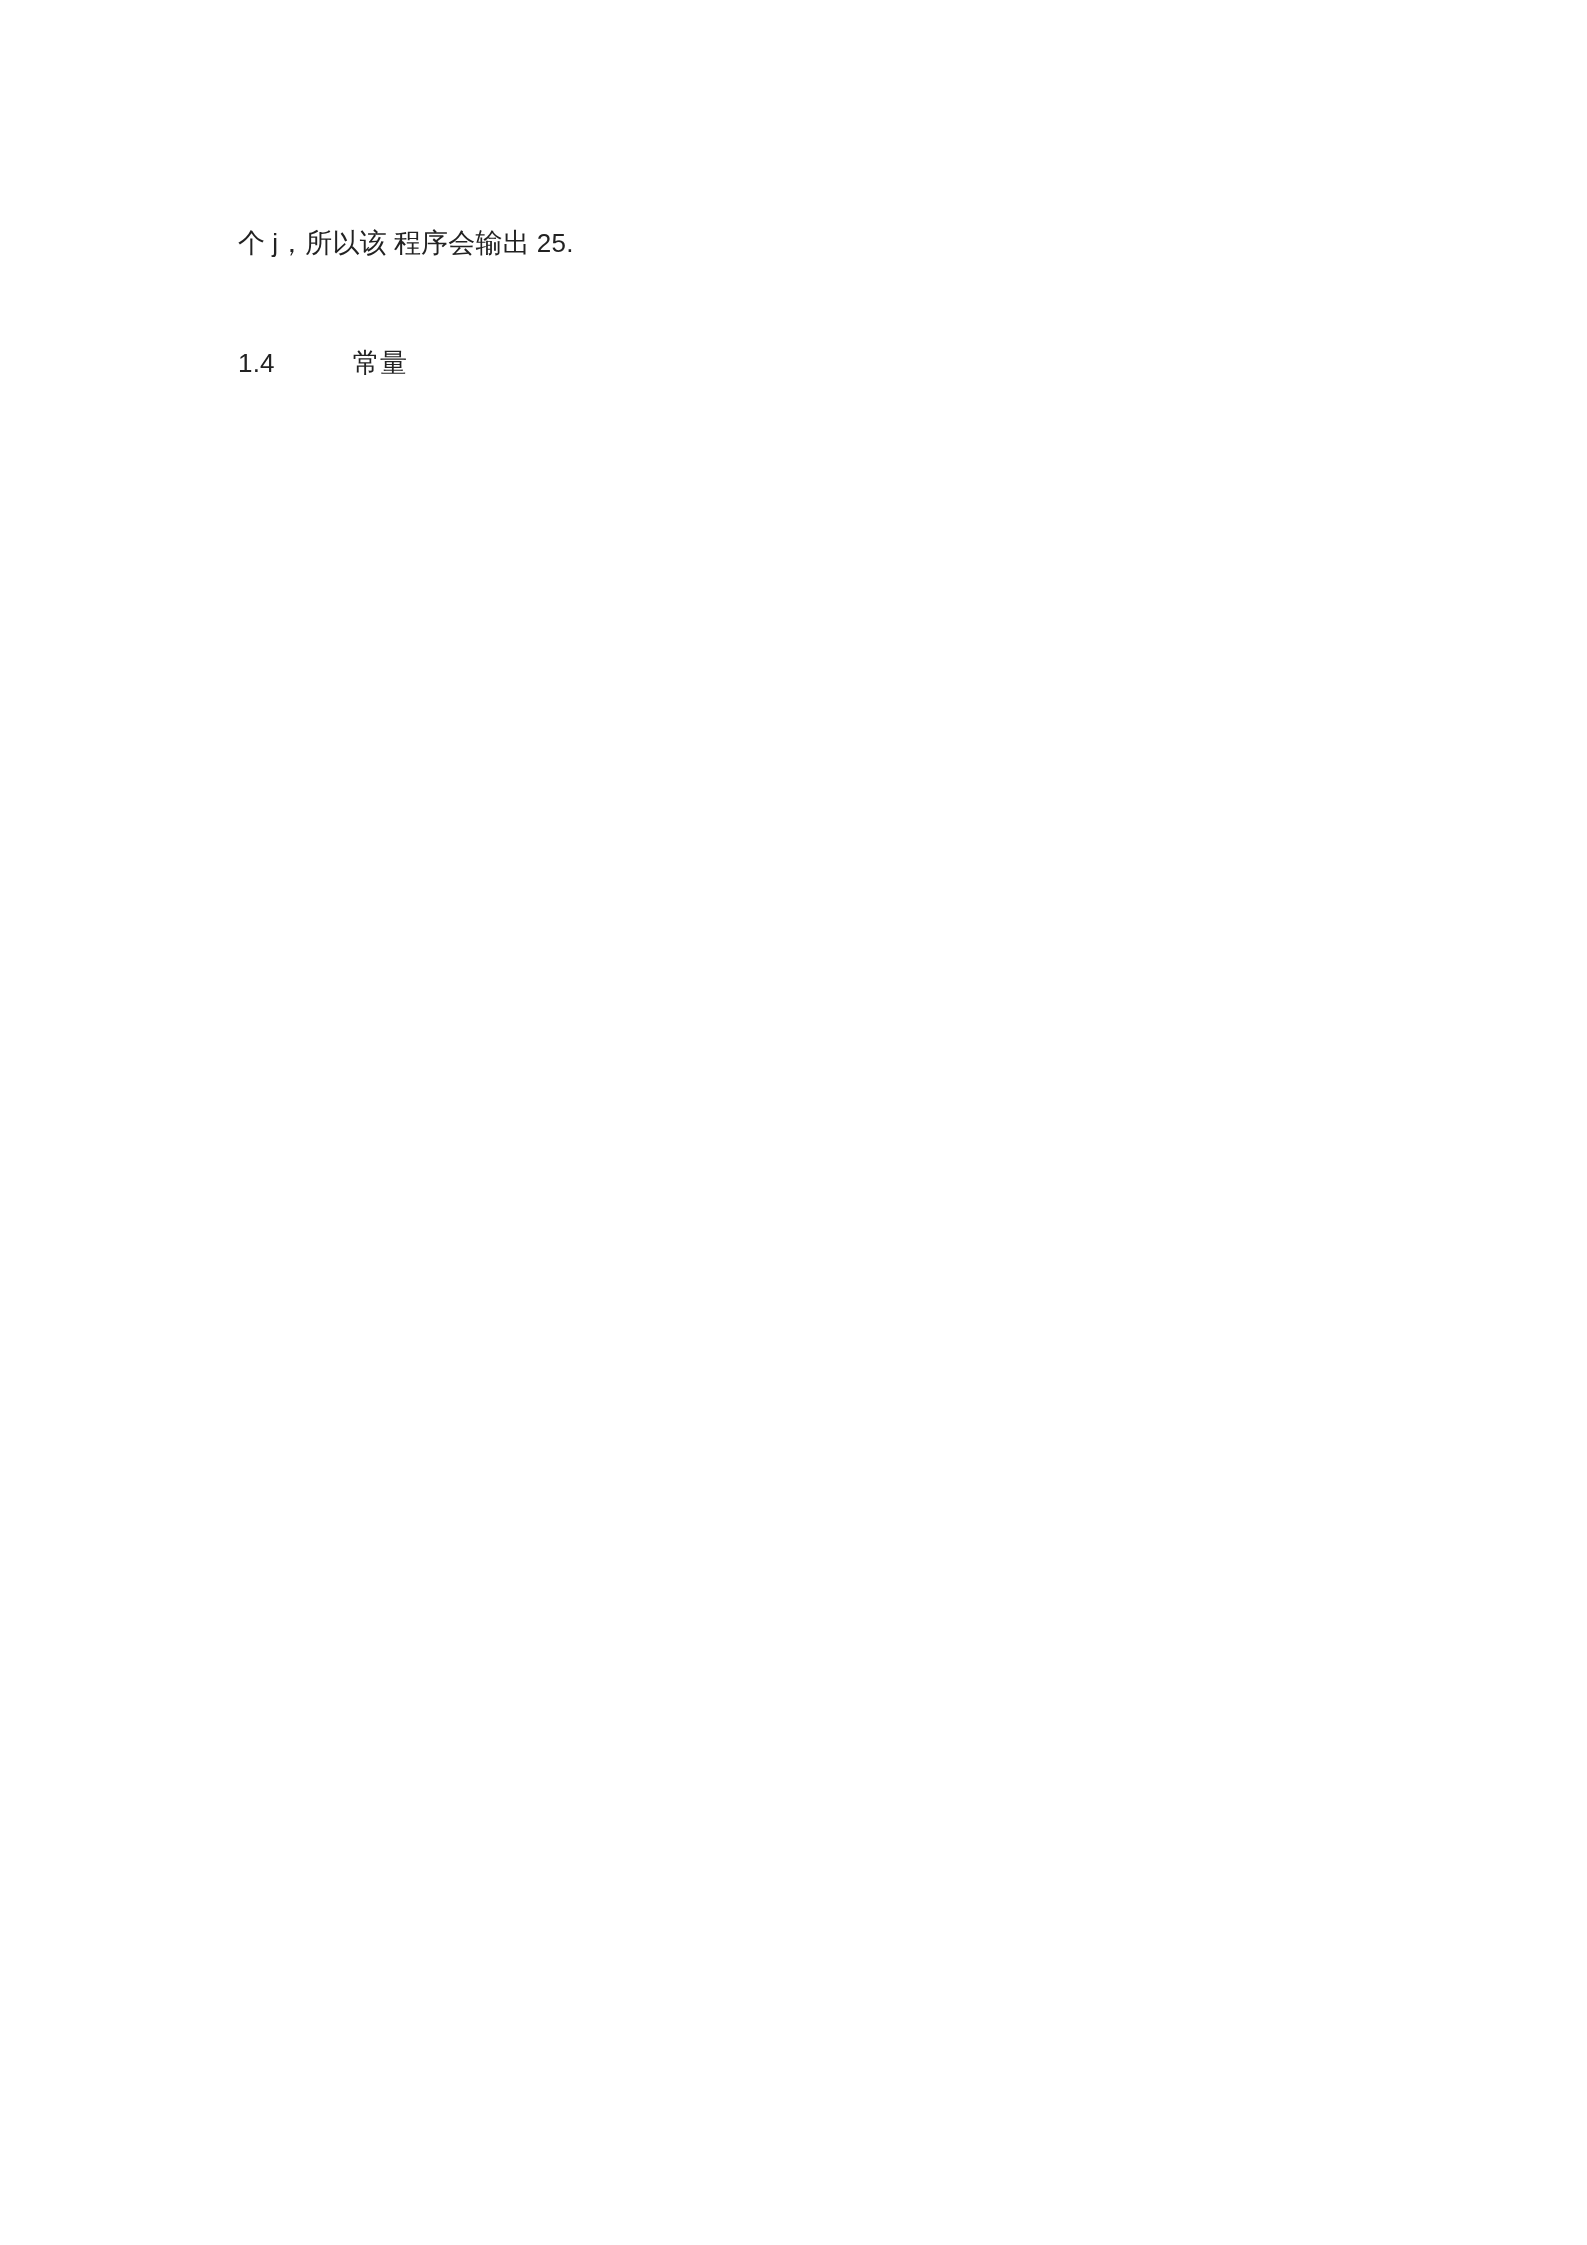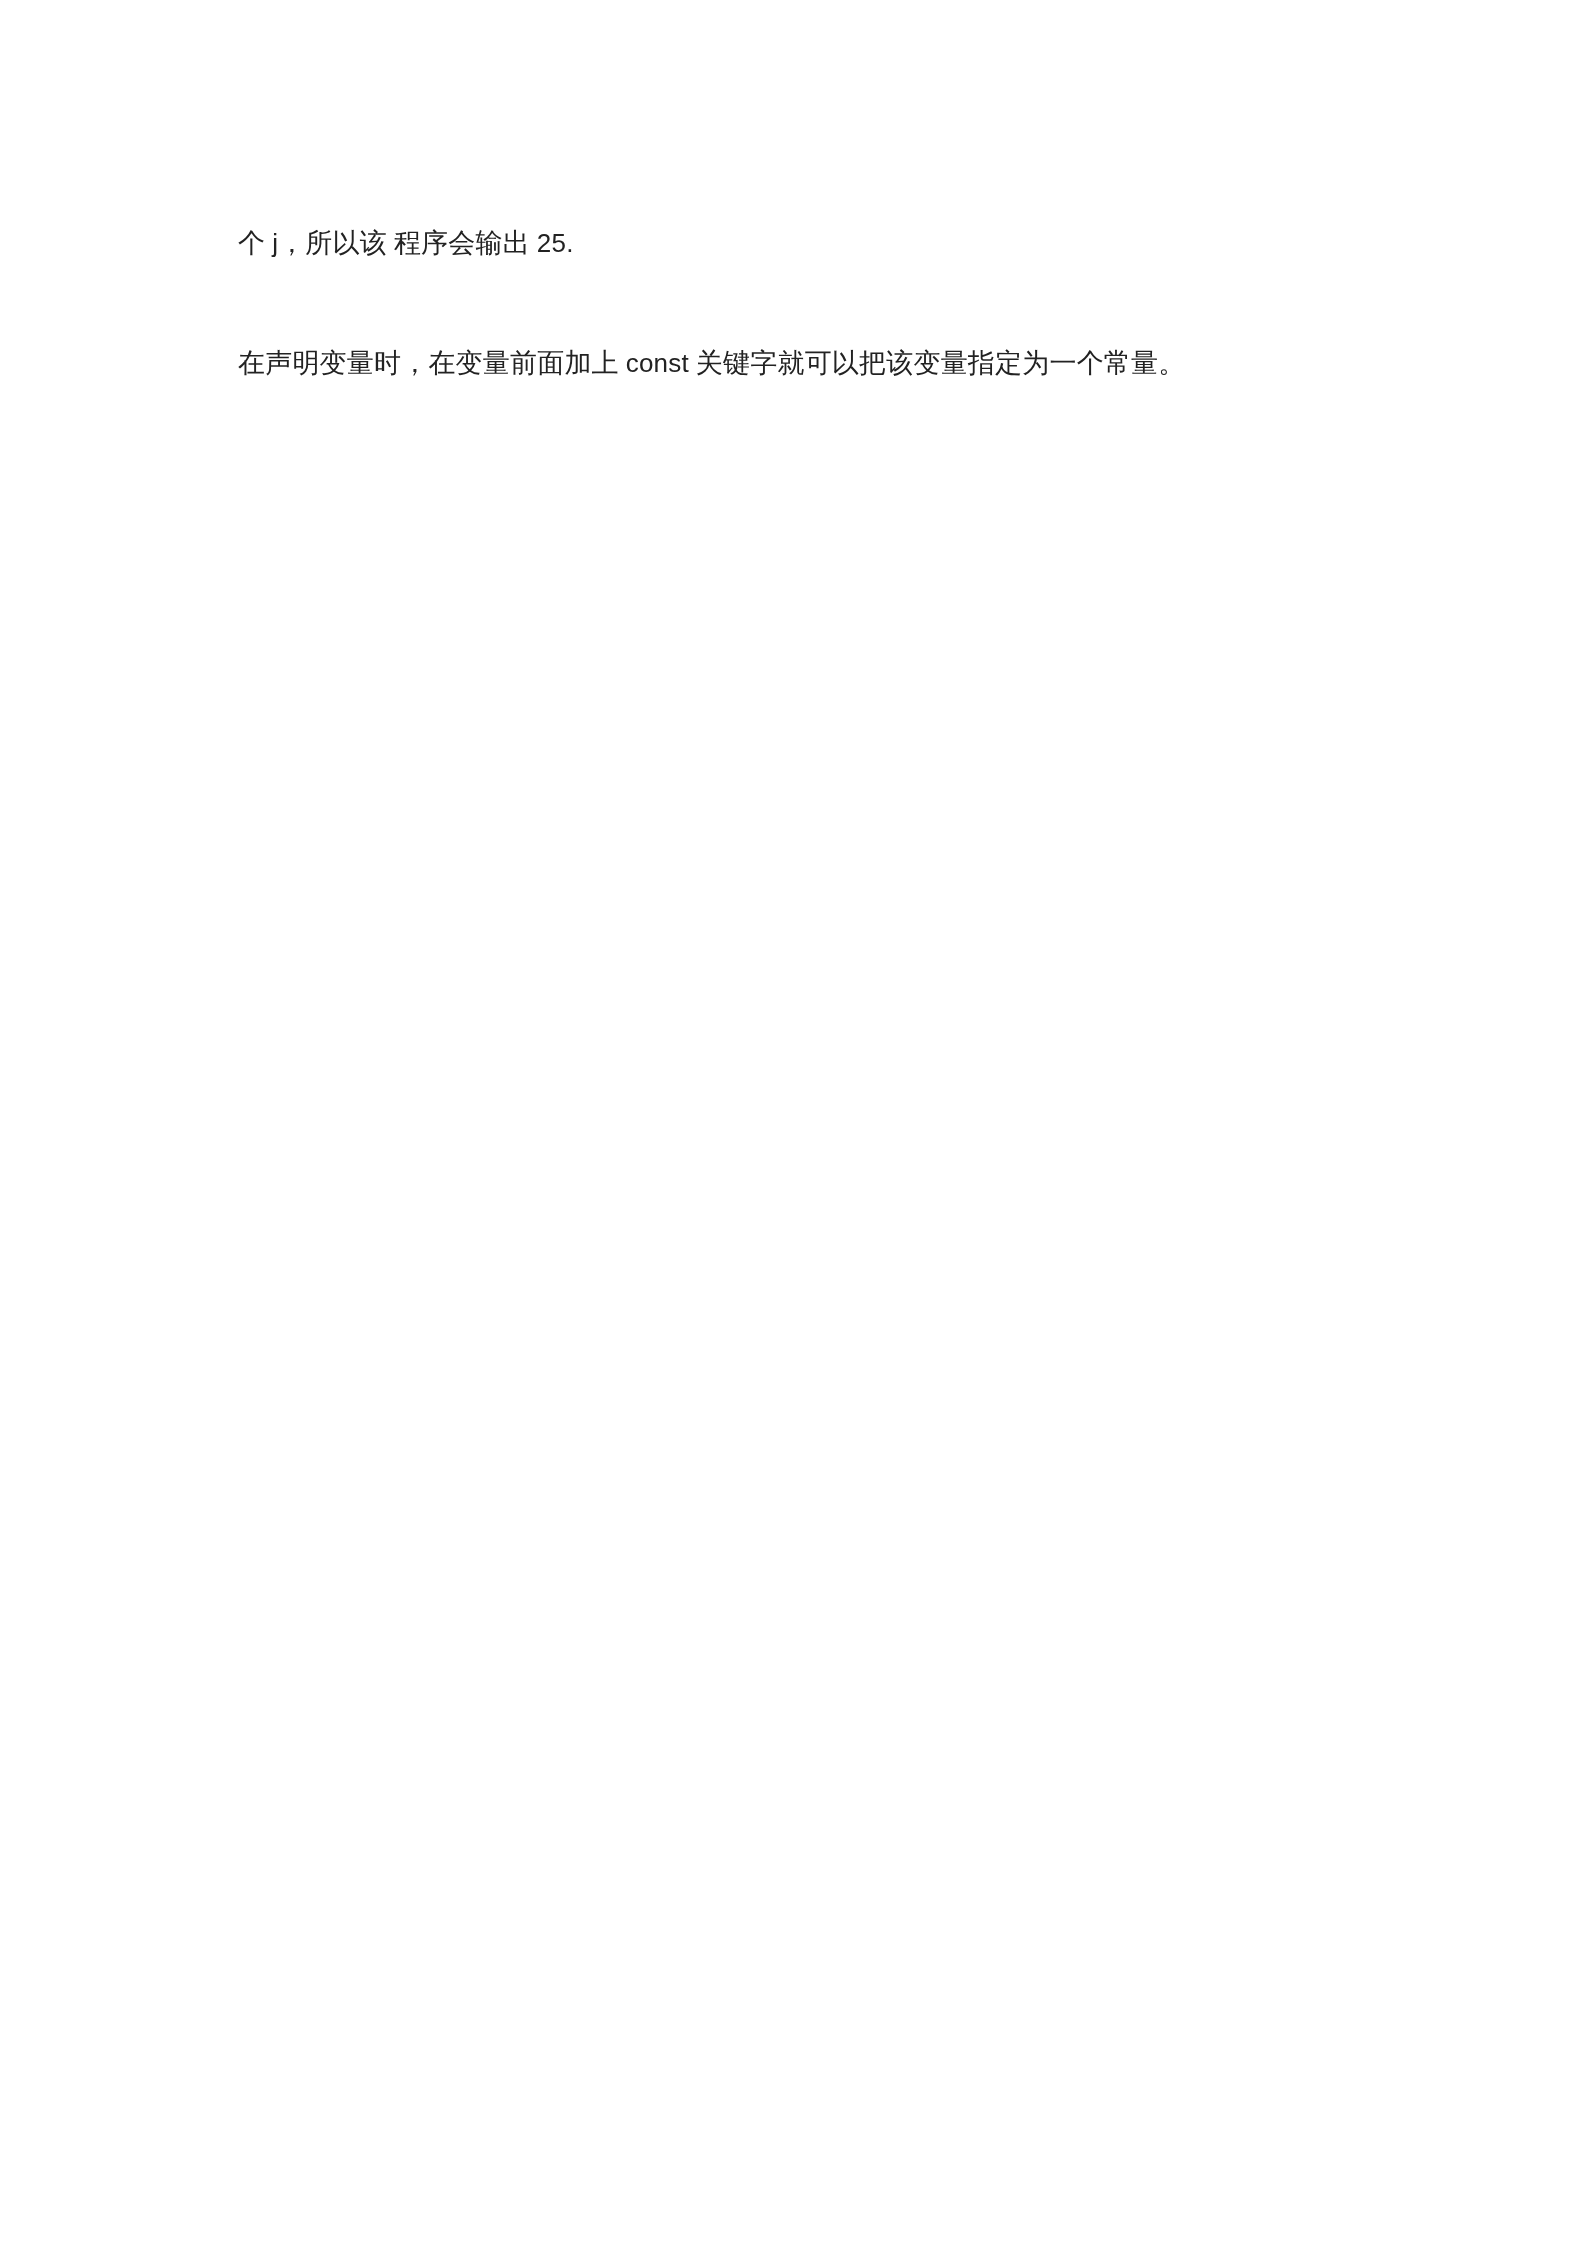--- a/index.html
+++ b/index.html
@@ -50,15 +50,15 @@
     display: inline-block;
     width: 14px;
   }
 </style>
 </head>
 <body>
 
 <div class="page" style="background: rgb(255, 255, 255);">
   <div class="content" style="color: rgb(34, 34, 34);">
     <p class="doc-line"><span class="seg seg-cjk">个 </span><span class="seg seg-latin">j</span><span class="seg seg-cjk">，所以该 程序会输出 </span><span class="seg seg-latin">25.</span></p>
-    <p class="doc-line"><span class="seg seg-cjk">在声明变量时，在变量前面加上 </span><span class="seg seg-latin">const</span><span class="seg seg-cjk"> 关键字就可以把该变量指定为一个常量。</span></p>
+    <p class="doc-line"><span class="seg seg-latin">1.4</span><span class="seg seg-tab"></span><span class="seg seg-cjk">常量</span></p>
   </div>
 </div>
 
 </body></html>

